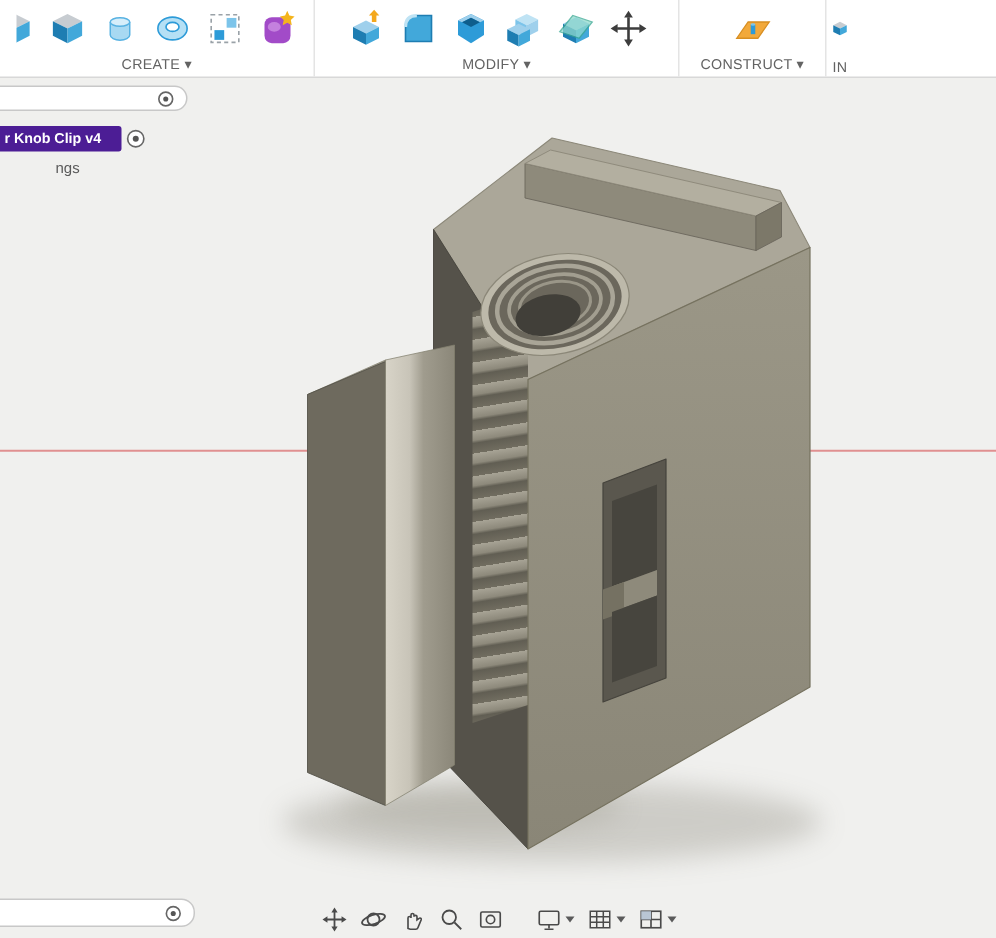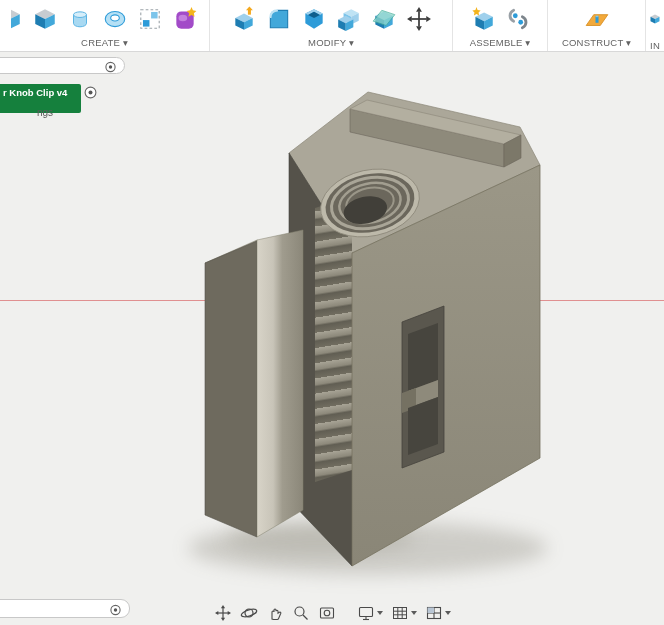--- a/index.html
+++ b/index.html
@@ -29,21 +29,21 @@
   .ticon.clip-left svg{width:26px;height:26px;margin-left:-14px;}
   .ticon.clip-right{width:12px;overflow:hidden;}
   .ticon.clip-right svg{width:26px;height:26px;}
   
   .pill{
     position:absolute;background:#fff;border:1px solid #c8c8c8;border-radius:9px;
     box-sizing:border-box;z-index:15;
   }
   .pill .dotbtn{position:absolute;top:50%;transform:translateY(-50%);right:7px;width:13px;height:13px;cursor:pointer;}
   .doc-tab{
-    position:absolute;left:0;top:84px;width:81px;height:29px;background:#15803d;
+    position:absolute;left:0;top:84px;width:81px;height:17px;background:#4c1d95;
     color:#fff;font-size:9.5px;font-weight:bold;line-height:17px;
     padding-left:3px;box-sizing:border-box;white-space:nowrap;overflow:hidden;
     border-radius:0 2px 2px 0;z-index:15;cursor:pointer;
   }
   .doc-radio{position:absolute;left:83px;top:85px;width:15px;height:15px;z-index:15;cursor:pointer;}
   .tree-item{position:absolute;left:1px;top:107px;font-size:10px;color:#5a5a5a;z-index:15;cursor:pointer;padding-left:36px;}
   
   .canvas-svg{position:absolute;inset:0;z-index:1;}
   
   .navbar{
@@ -231,41 +231,20 @@
               <polygon points="12,23 9.3,18.7 14.7,18.7"></polygon>
               <polygon points="1,12 5.3,9.3 5.3,14.7"></polygon>
               <polygon points="23,12 18.7,9.3 18.7,14.7"></polygon>
             </g>
           </svg>
       </span>
     </div>
     <div class="tlabel">MODIFY ▾</div>
   </div>
 
-  <div class="tgroup" style="width:95px">
-    <div class="ticons">
-      <span class="ticon">
-        <svg viewBox="0 0 24 24">
-            <polygon points="13,6 21,10 13,14 5,10" fill="#9fd0ec"></polygon>
-            <polygon points="5,10 13,14 13,22 5,18" fill="#1e7db2"></polygon>
-            <polygon points="13,14 21,10 21,18 13,22" fill="#42a8da"></polygon>
-            <polygon points="6,1 7,3.6 9.8,4.1 7.9,6 8.4,8.8 6,7.4 3.6,8.8 4.1,6 2.2,4.1 5,3.6" fill="#f4b41d"></polygon>
-          </svg>
-      </span>
-      <span class="ticon">
-        <svg viewBox="0 0 24 24">
-            <path d="M8 4 C3.5 6 3.5 12 8 14" fill="none" stroke="#99a0a6" stroke-width="2.6" stroke-linecap="round"></path>
-            <path d="M16 10 C20.5 12 20.5 18 16 20" fill="none" stroke="#7d858c" stroke-width="2.6" stroke-linecap="round"></path>
-            <circle cx="9.5" cy="9" r="2.2" fill="#2d9bd8"></circle>
-            <circle cx="14.5" cy="15" r="2.2" fill="#2d9bd8"></circle>
-          </svg>
-      </span>
-    </div>
-    <div class="tlabel">ASSEMBLE ▾</div>
-  </div>
 
   <div class="tgroup" style="width:98px">
     <div class="ticons">
       <span class="ticon">
         <svg viewBox="0 0 24 24">
             <polygon points="2,18 9,8 22,8 15,18" fill="#f2a93b" stroke="#d88f22" stroke-width="0.8"></polygon>
             <rect x="10.6" y="9.5" width="2.8" height="6" fill="#2d9bd8"></rect>
             <ellipse cx="12" cy="9.5" rx="1.4" ry="0.8" fill="#7cc4ea"></ellipse>
           </svg>
       </span>

